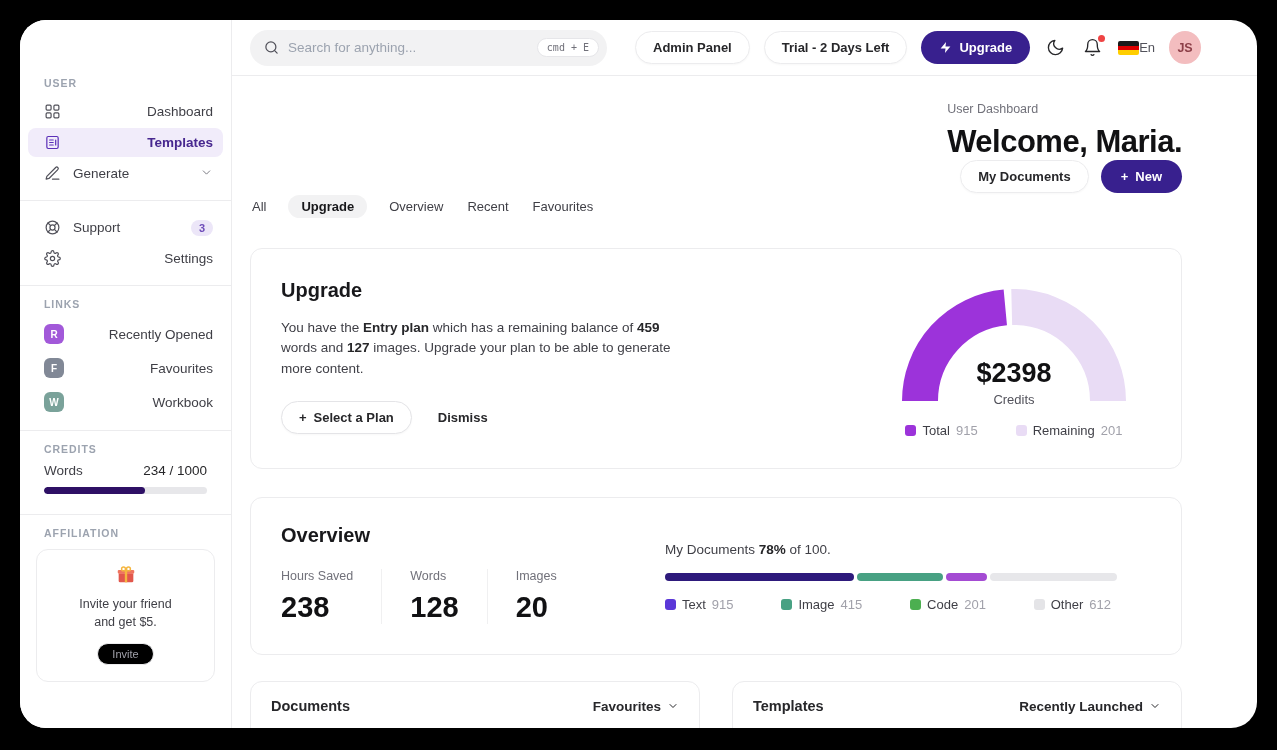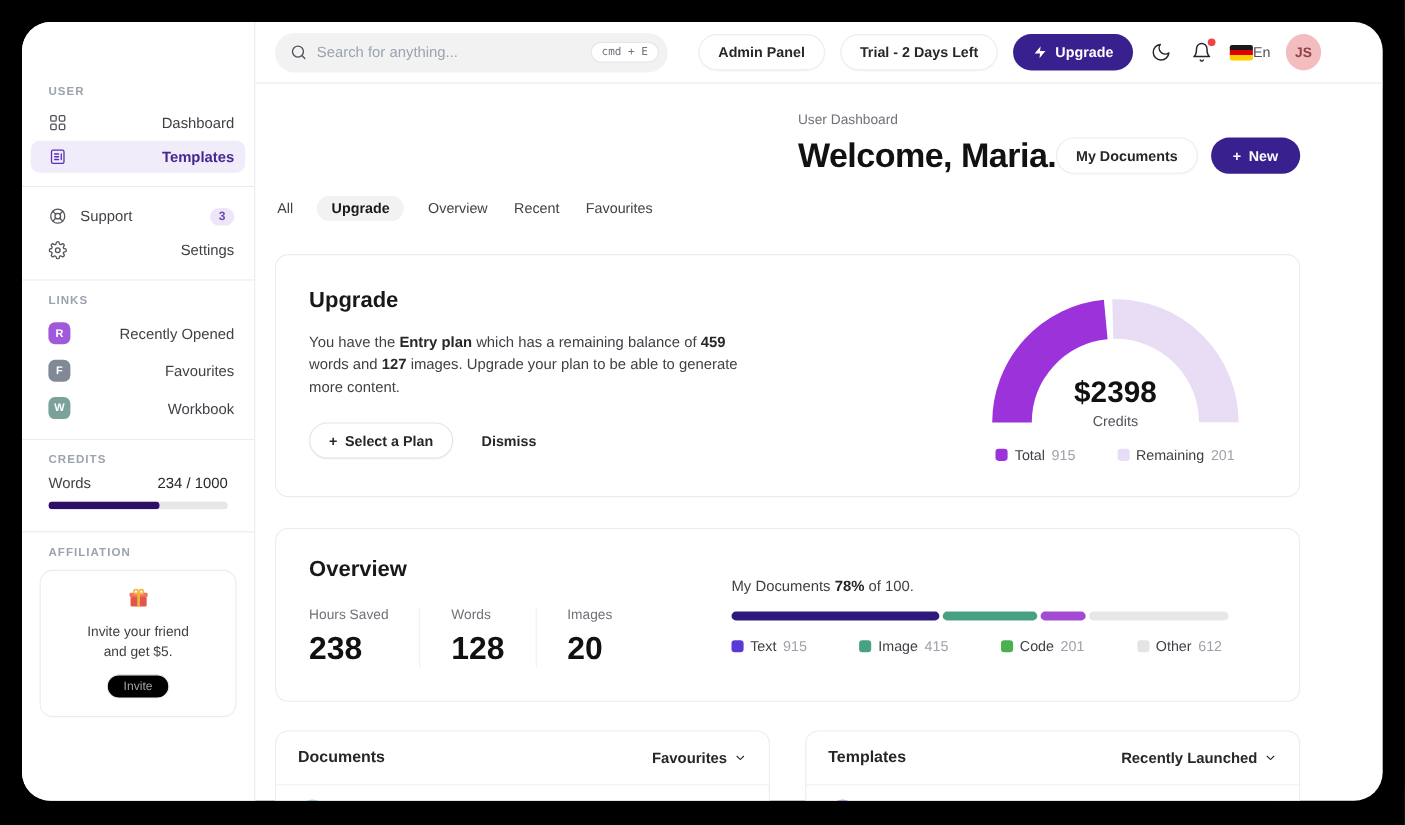--- a/index.html
+++ b/index.html
@@ -65,27 +65,27 @@
   .notif-dot { position:absolute; top:-1px; right:-1px; width:7px; height:7px; border-radius:50%;
     background:#ef4444; }
   .flag { width:21px; height:14px; border-radius:2px;
     background:linear-gradient(#1a1a1a 0 33%, #dd0000 33% 66%, #ffce00 66% 100%); }
   .lang { font-size:13px; color:#52525b; }
   .avatar { width:33px; height:33px; border-radius:50%; background:#f3bdbf; color:#8d3f48;
     font-size:12.5px; font-weight:700; display:flex; align-items:center; justify-content:center; cursor:pointer; }
 
   
   .content { flex:1; padding:26px 75px 0 18px; overflow:hidden; }
-  .head-row { display:flex; align-items:flex-end; justify-content:flex-end; }
+  .head-row { display:flex; align-items:flex-end; justify-content:flex-start;flex-direction:column; }
   .breadcrumb { font-size:12.5px; color:#71717a; }
   .page-title { font-size:31px; font-weight:800; color:#111113; letter-spacing:-.5px; margin-top:8px; }
   .head-actions { display:flex; gap:12px; align-items:center; margin-bottom:2px; }
   .new-btn { background:#38208e; color:#fff; border:none; border-radius:999px; padding:9px 20px;
     font-size:13px; font-weight:600; display:flex; gap:7px; align-items:center; cursor:pointer; }
-  .tabs { display:flex; align-items:center; gap:20px; margin-top:18px; font-size:13px; color:#3f3f46; }
+  .tabs { display:flex; align-items:center; gap:20px; font-size:13px; color:#3f3f46; }
   .tab { cursor:pointer; padding:4px 2px; }
   .tab.active { background:#f2f2f3; border-radius:999px; padding:4px 13px; font-weight:700; color:#18181b; }
 
   .card { border:1px solid #ececee; border-radius:12px; background:#fff; }
 
   
   .upgrade-card { margin-top:30px; padding:30px; display:flex; justify-content:space-between; }
   .card-title { font-size:20px; font-weight:800; color:#18181b; }
   .upgrade-body { margin-top:16px; font-size:13.5px; line-height:1.5; color:#3f3f46; max-width:408px; }
   .upgrade-body b { color:#27272a; }
@@ -157,20 +157,30 @@
             <rect x="4" y="3.5" width="16" height="17" rx="2"></rect>
             <line x1="8" y1="8.5" x2="13" y2="8.5"></line>
             <line x1="8" y1="12" x2="13" y2="12"></line>
             <line x1="8" y1="15.5" x2="13" y2="15.5"></line>
             <line x1="16.5" y1="8.5" x2="16.5" y2="15.5"></line>
           </svg>
       <span>Templates</span>
     </div>
 
 
+    <div class="nav-item">
+      <svg viewBox="0 0 24 24">
+            <path d="M12 20h9"></path>
+            <path d="M16.5 3.5a2.12 2.12 0 0 1 3 3L7 19l-4 1 1-4L16.5 3.5z"></path>
+          </svg>
+      <span>Generate</span>
+      <span class="chev"><svg viewBox="0 0 24 24">
+              <polyline points="6 9 12 15 18 9"></polyline>
+            </svg></span>
+    </div>
 
     <div class="side-divider"></div>
 
     <div class="nav-item">
       <svg viewBox="0 0 24 24">
             <circle cx="12" cy="12" r="9"></circle>
             <circle cx="12" cy="12" r="3.6"></circle>
             <line x1="5.6" y1="5.6" x2="9.4" y2="9.4"></line>
             <line x1="14.6" y1="14.6" x2="18.4" y2="18.4"></line>
             <line x1="14.6" y1="9.4" x2="18.4" y2="5.6"></line>

